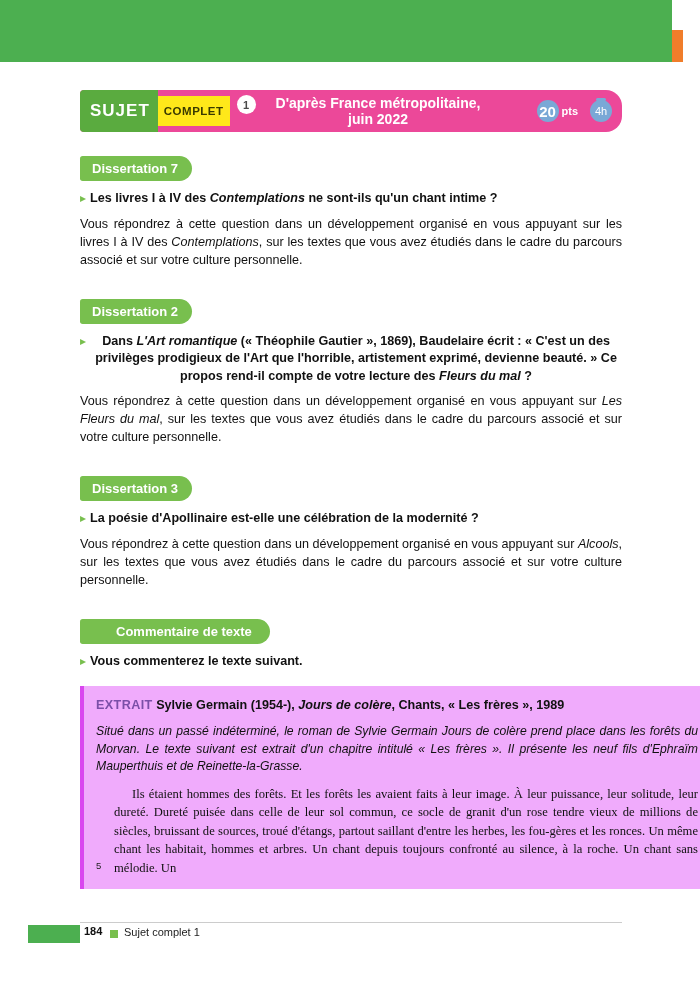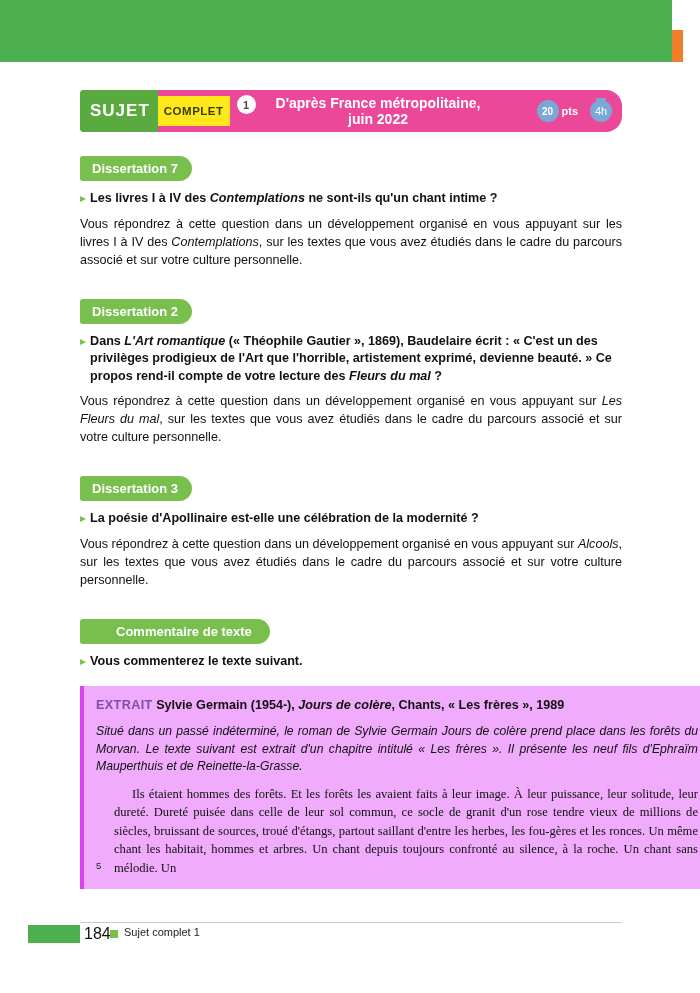--- a/index.html
+++ b/index.html
@@ -130,21 +130,21 @@
     display: flex;
     align-items: center;
     margin: 4px 4px 4px 0;
   }
   .badge-circle {
     width: 22px;
     height: 22px;
     border-radius: 50%;
     background: #7aa8d6;
     color: #ffffff;
-    font-size: 10px;
+    font-size: 15px;
     font-weight: bold;
     display: flex;
     align-items: center;
     justify-content: center;
     margin-left: 44px;
   }
   .badge-text {
     color: #ffffff;
     font-size: 11px;
     font-weight: bold;
@@ -206,20 +206,21 @@
     font-size: 12px;
     line-height: 17px;
     margin-right: 4px;
     flex: none;
   }
   .q-text {
     font-size: 12.6px;
     font-weight: bold;
     line-height: 17.5px;
     color: #111;
+    text-align: center;
   }
   .q-text i { font-style: italic; }
 
   .body-text {
     margin-top: 7px;
     font-size: 12.6px;
     line-height: 18px;
     text-align: justify;
     color: #111;
   }
@@ -298,22 +299,22 @@
     left: 28px;
     top: 3px;
     width: 52px;
     height: 18px;
     background: #4caf50;
   }
   .footer-page {
     position: absolute;
     left: 84px;
     top: 3px;
-    font-size: 16px;
-    font-weight: normal;
+    font-size: 11px;
+    font-weight: bold;
     color: #111;
   }
   .footer-sq {
     position: absolute;
     left: 110px;
     top: 8px;
     width: 8px;
     height: 8px;
     background: #78bf4e;
   }

